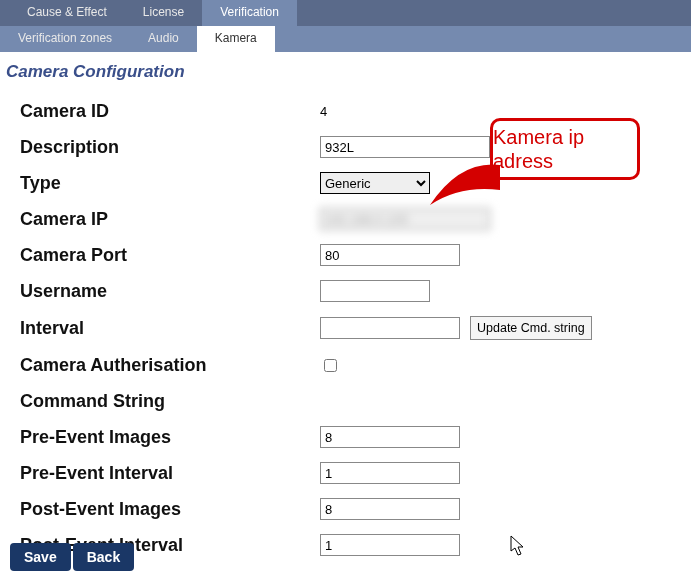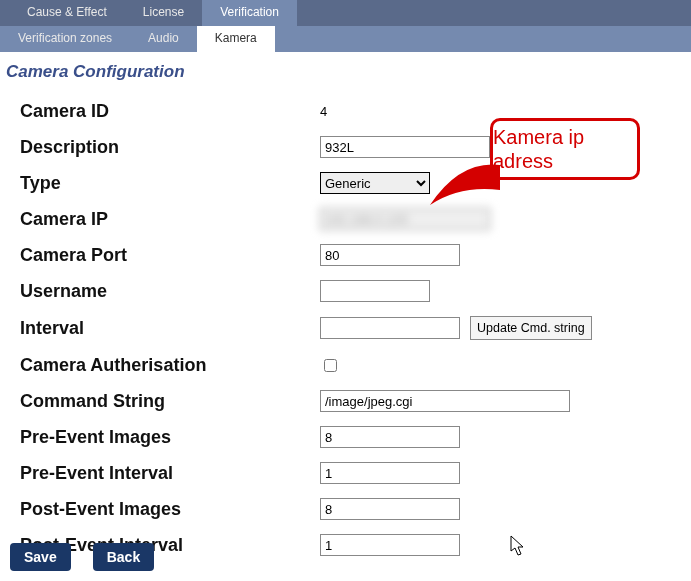--- a/index.html
+++ b/index.html
@@ -116,21 +116,21 @@
     filter: blur(4px);
     color: #aaa;
     background: #f0f0f0;
   }
   
   .bottom-buttons {
     position: absolute;
     left: 10px;
     bottom: 10px;
     display: flex;
-    gap: 22px;
+    gap: 2px;
   }
   .btn-primary {
     background: #1a3766;
     color: #fff;
     border: none;
     border-radius: 4px;
     padding: 6px 14px;
     font-size: 14px;
     font-weight: bold;
     cursor: pointer;
@@ -246,23 +246,20 @@
 
   <div class="row">
     <div class="label">Camera Autherisation</div>
     <div class="control">
       <input type="checkbox" style="">
     </div>
   </div>
 
   <div class="row">
     <div class="label">Command String</div>
-    <div class="control">
-      <input type="text" class="w250" value="/image/jpeg.cgi" style="">
-    </div>
   </div>
 
   <div class="row">
     <div class="label">Pre-Event Images</div>
     <div class="control">
       <input type="text" class="w140" value="8" style="">
     </div>
   </div>
 
   <div class="row">

